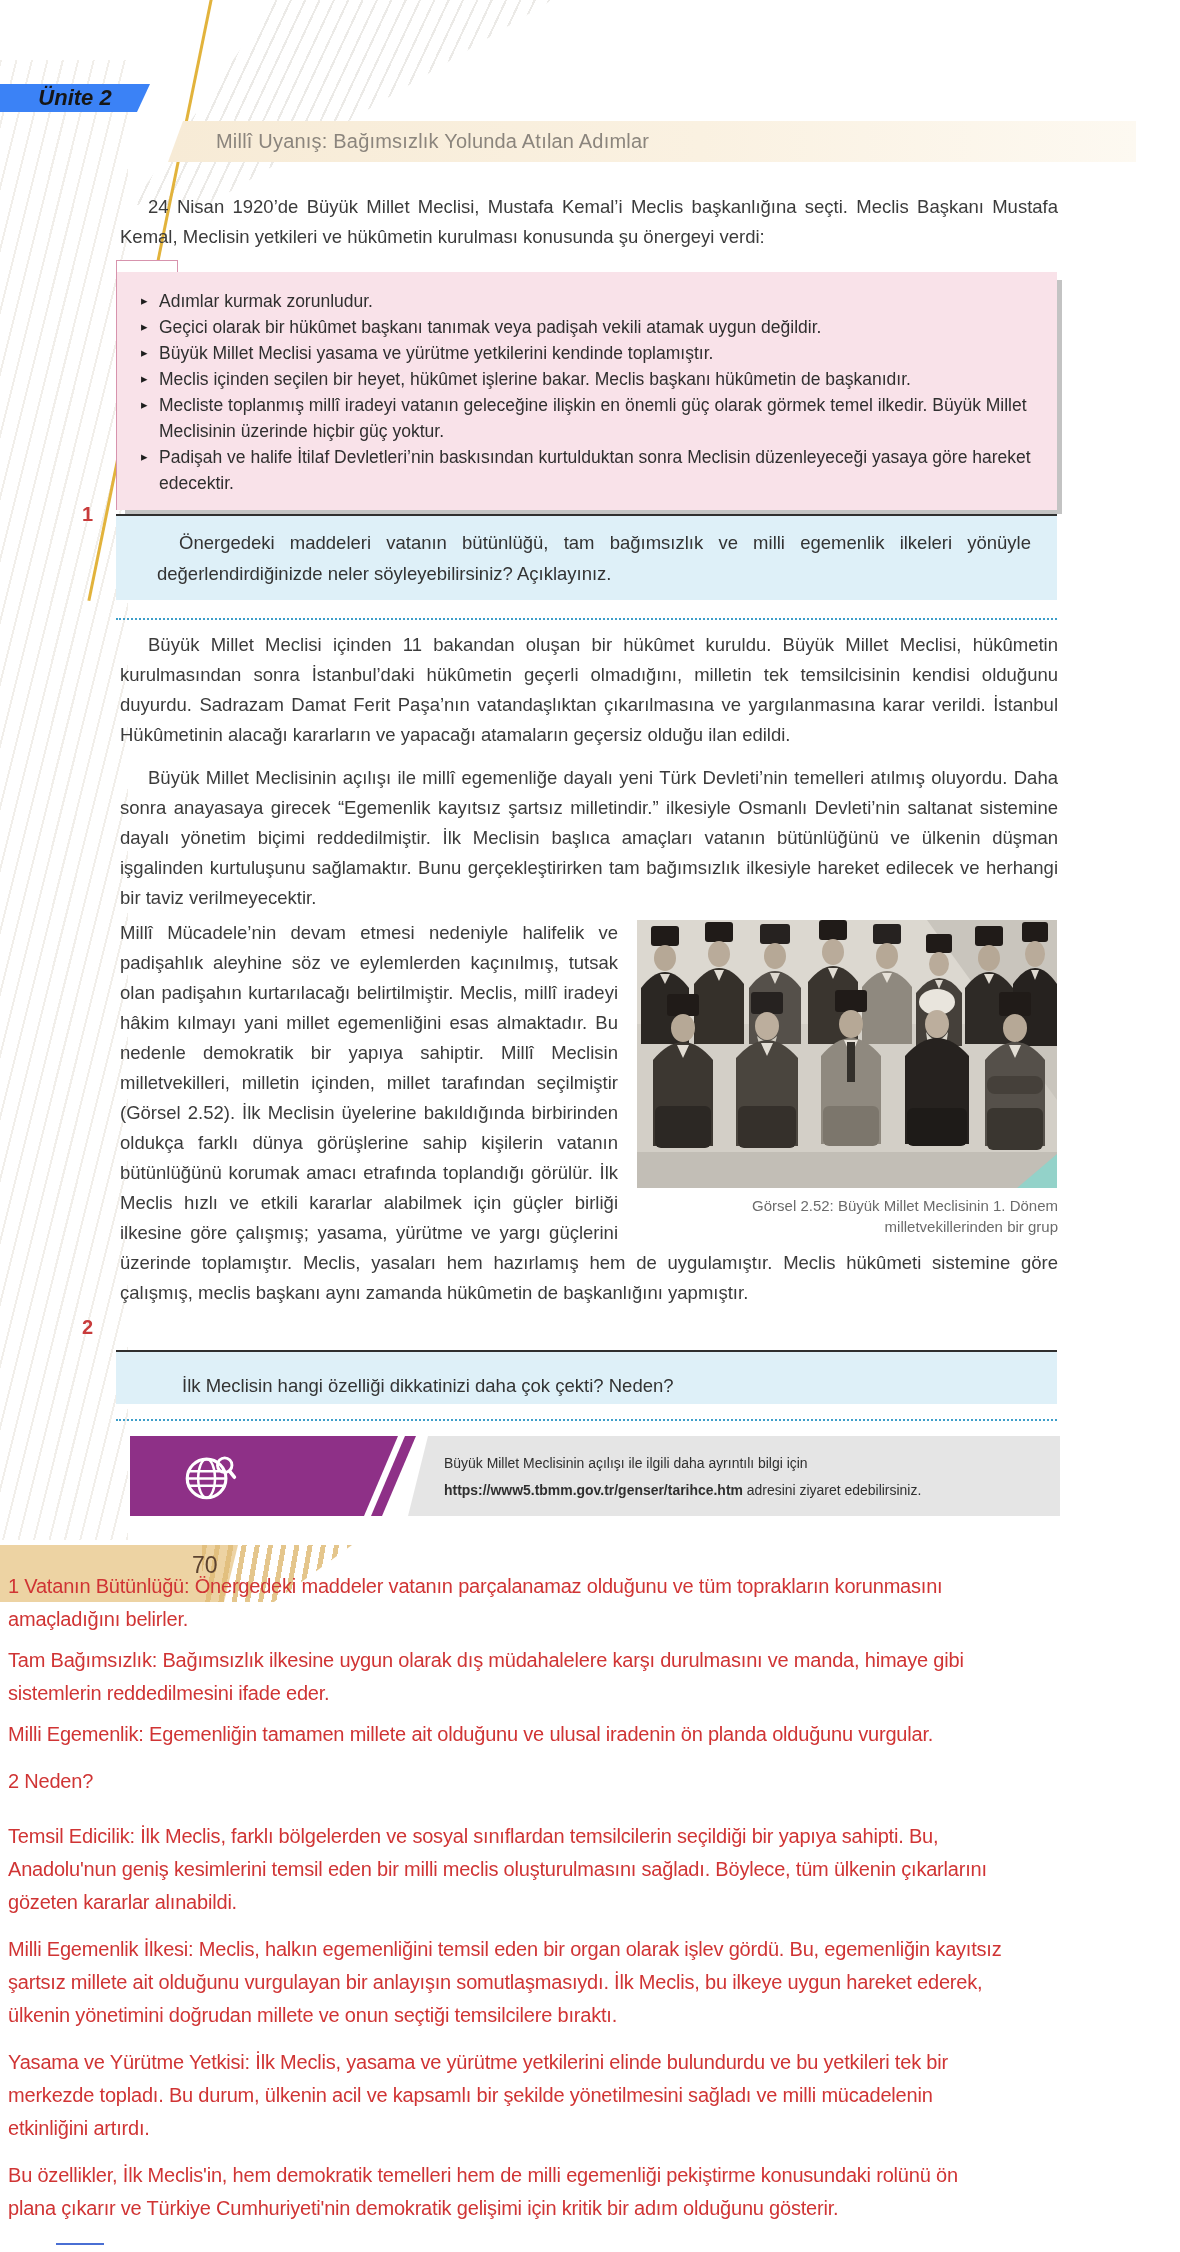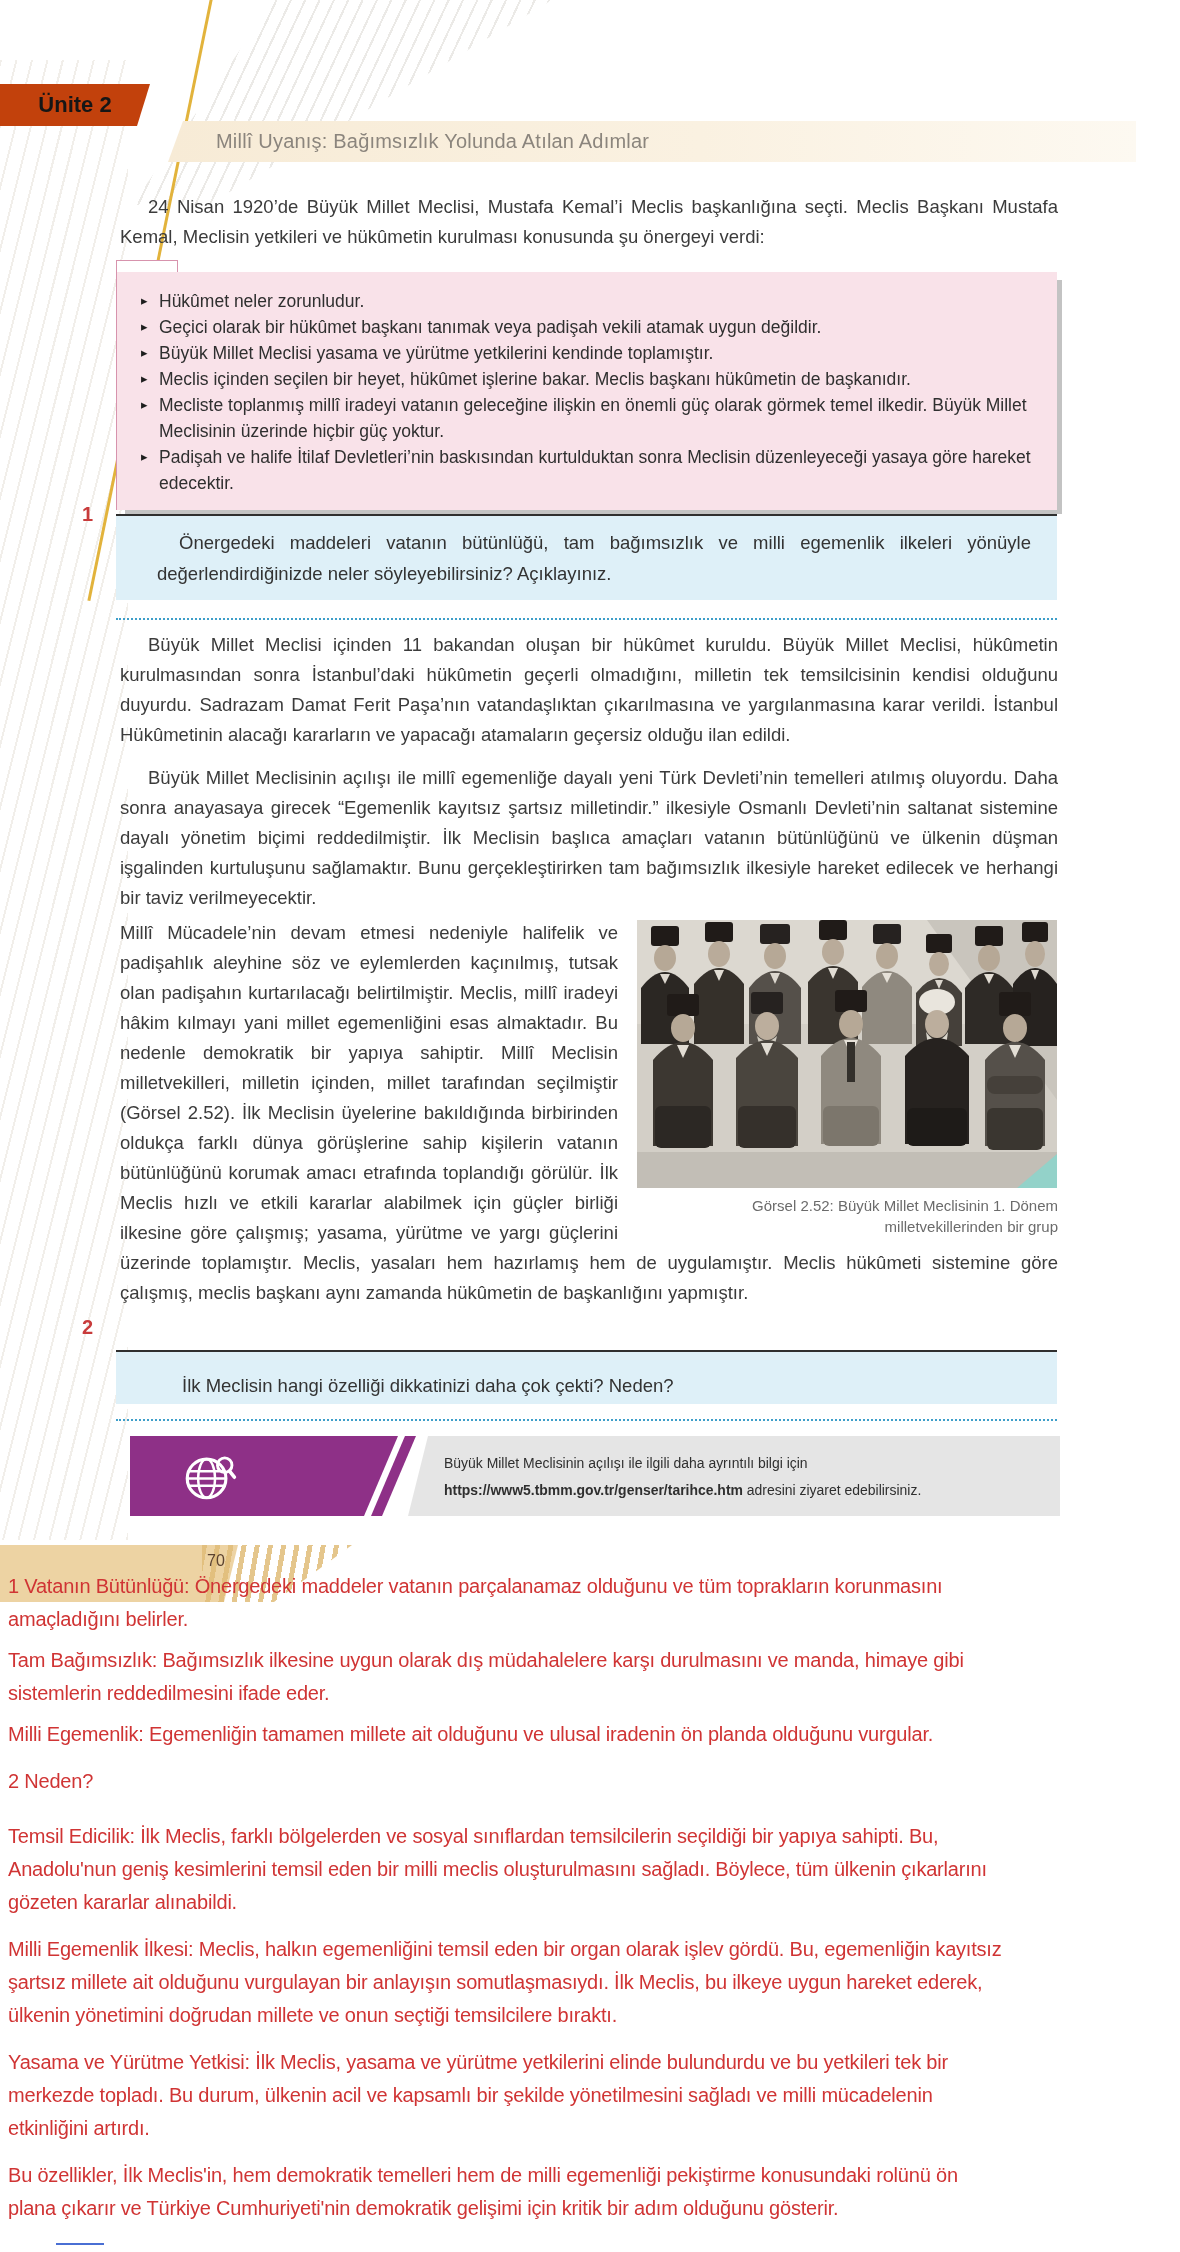--- a/index.html
+++ b/index.html
@@ -7,23 +7,23 @@
         font-family:"Liberation Sans","DejaVu Sans",sans-serif;color:#3b3b3b;}
 
   
   .deco-left{position:absolute;left:0;top:60px;width:128px;height:1480px;
      background:repeating-linear-gradient(104deg, rgba(206,196,180,.28) 0 2px, transparent 2px 15px);}
   .deco-hatch-top{position:absolute;left:132px;top:0;width:420px;height:205px;
      background:repeating-linear-gradient(115deg, rgba(190,185,175,.30) 0 2px, transparent 2px 13px);
      clip-path:polygon(34% 0,100% 0,18% 100%,0 100%);}
   .gold-line{position:absolute;left:212px;top:-12px;width:3px;height:625px;background:#e2b33c;
      transform:rotate(11.5deg);transform-origin:top left;}
-  .unit-box{position:absolute;left:0;top:84px;width:150px;height:42px;background:#c2410c;
+  .unit-box{position:absolute;left:0;top:84px;width:150px;height:28px;background:#3b82f6;
      clip-path:polygon(0 0,100% 0,calc(100% - 13px) 100%,0 100%);
-     display:flex;align-items:center;justify-content:center;}
+     display:flex;align-items:center;justify-content:center;font-style:italic;}
   .unit-box span{font-size:22px;font-weight:bold;color:#161616;}
   .banner{position:absolute;left:168px;top:121px;width:968px;height:41px;
      background:linear-gradient(90deg,#f7ebd6 0%,#faf1e1 55%,#fdf9f1 100%);
      clip-path:polygon(15px 0,100% 0,100% 100%,0 100%);
      display:flex;align-items:center;padding-left:48px;box-sizing:border-box;}
   .banner span{font-size:20px;color:#8b857d;letter-spacing:.2px;}
 
   
   .para{position:absolute;left:120px;width:938px;font-size:18.5px;line-height:30px;
         text-align:justify;color:#3b3b3b;}
@@ -69,21 +69,21 @@
   .link-text{width:700px;transform:scaleX(.9);transform-origin:0 50%;
      font-size:15.5px;line-height:27px;color:#2f2f2f;}
   .link-text b{font-weight:bold;}
 
   
   .corner-band{position:absolute;left:0;top:1545px;width:238px;height:57px;background:#eccf9b;
      opacity:.92;clip-path:polygon(0 0,100% 0,calc(100% - 14px) 100%,0 100%);}
   .corner-stripes{position:absolute;left:202px;top:1545px;width:150px;height:57px;
      background:repeating-linear-gradient(100deg, rgba(224,188,120,.85) 0 5px, transparent 5px 13px);
      clip-path:polygon(0 0,100% 0,48% 100%,0 100%);}
-  .page-num{position:absolute;left:192px;top:1552px;font-size:16px;color:#5c4330;margin-left:15px;}
+  .page-num{position:absolute;left:192px;top:1552px;font-size:23px;color:#5c4330;}
 
   
   .answers{position:absolute;left:8px;top:1570px;width:1000px;color:#d03434;
      font-size:20px;line-height:33px;letter-spacing:-0.2px;}
   .answers p{margin:0 0 8px 0;}
   .answers .ans-h{margin:14px 0 22px 0;}
   .answers .sec2 p{margin:0 0 14px 0;}
 
   .cursor-line{position:absolute;left:56px;top:2243px;width:48px;border-top:2px solid #4a6fd4;}
 </style>
@@ -101,21 +101,21 @@
   </div>
   <div class="banner">
     <span>Millî Uyanış: Bağımsızlık Yolunda Atılan Adımlar</span>
   </div>
 
   <div class="para indent" style="top:192px;">24 Nisan 1920’de Büyük Millet Meclisi, Mustafa Kemal’i Meclis başkanlığına seçti. Meclis Başkanı Mustafa Kemal, Meclisin yetkileri ve hükûmetin kurulması konusunda şu önergeyi verdi:</div>
 
   <div class="pink-box">
     <div class="bullet">
       <span class="tri">▸</span>
-      <span class="btxt">Hükûmet neler zorunludur.</span>
+      <span class="btxt">Adımlar kurmak zorunludur.</span>
     </div>
     <div class="bullet">
       <span class="tri">▸</span>
       <span class="btxt">Geçici olarak bir hükûmet başkanı tanımak veya padişah vekili atamak uygun değildir.</span>
     </div>
     <div class="bullet">
       <span class="tri">▸</span>
       <span class="btxt">Büyük Millet Meclisi yasama ve yürütme yetkilerini kendinde toplamıştır.</span>
     </div>
     <div class="bullet">

